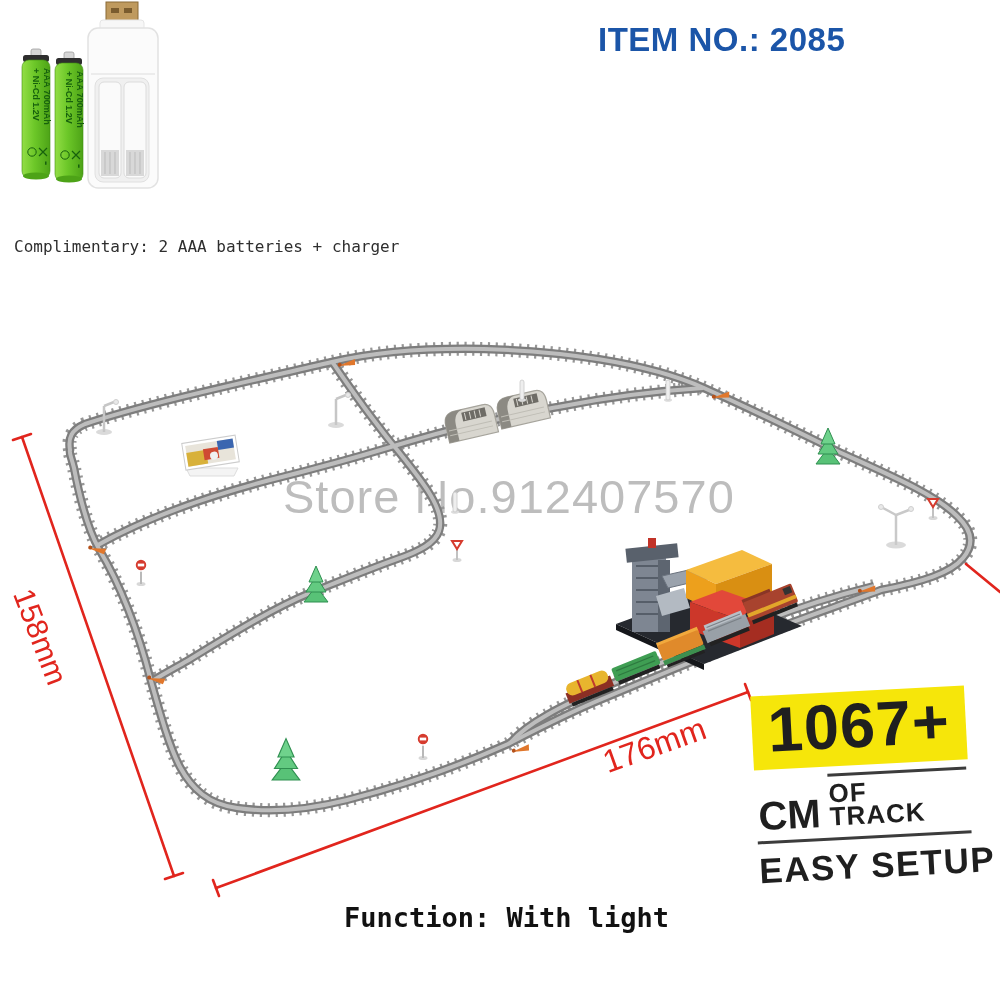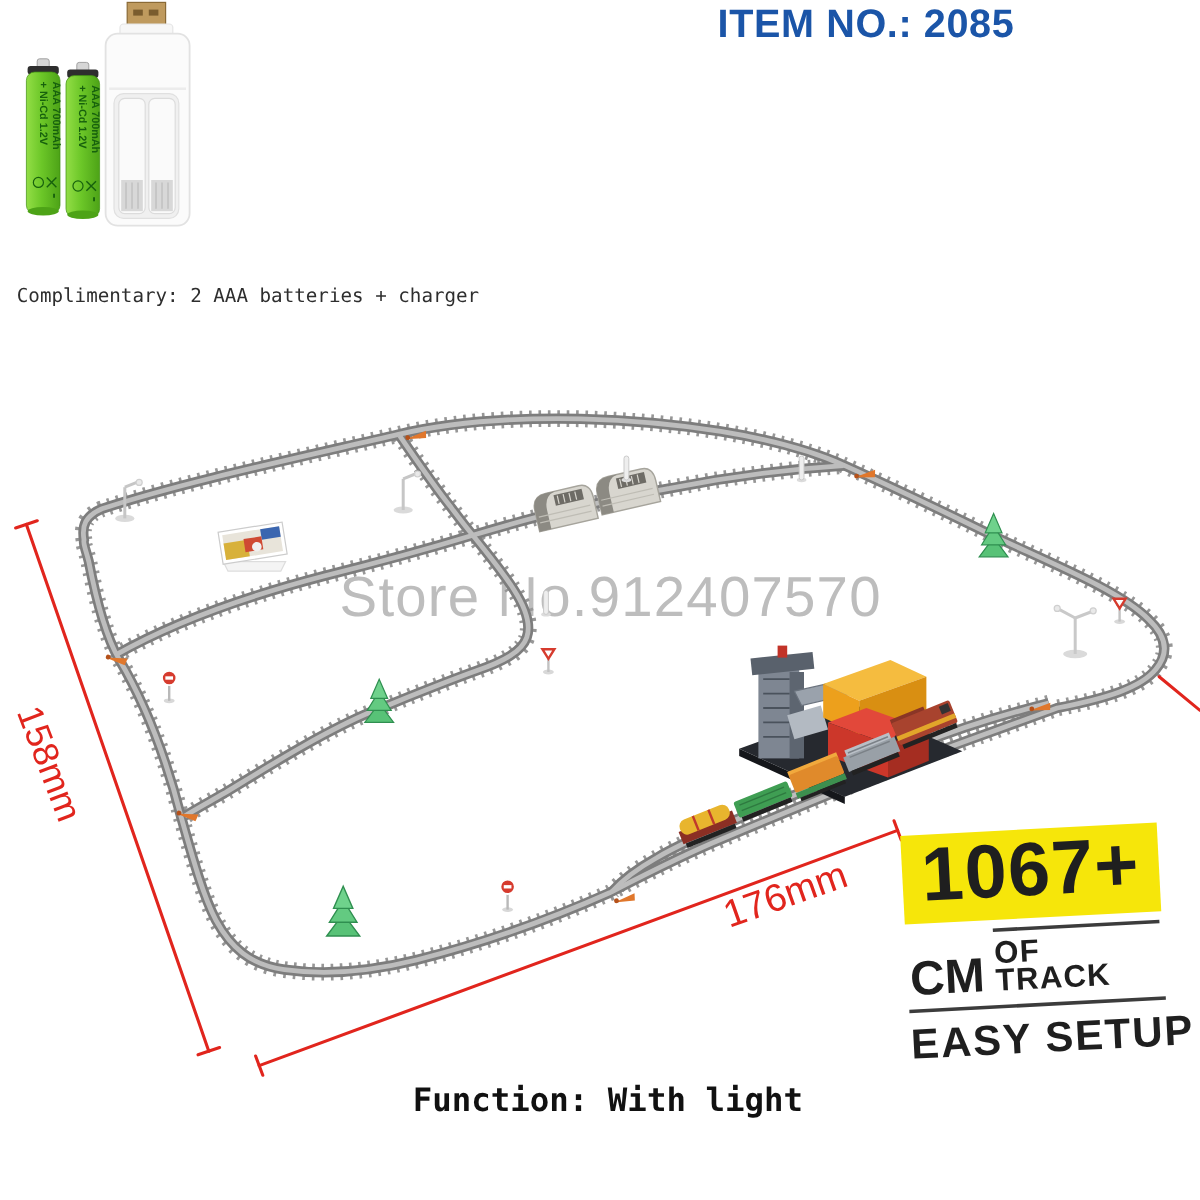--- a/index.html
+++ b/index.html
@@ -1,19 +1,19 @@
 <!DOCTYPE html>
 <html><head>
 <meta charset="utf-8">
 <style>
   html,body{margin:0;padding:0;}
   body{width:1000px;height:1000px;background:#ffffff;position:relative;overflow:hidden;
        font-family:"Liberation Sans", sans-serif;}
   .abs{position:absolute;}
-  .item-no{left:598px;top:1px;font-size:33px;font-weight:bold;color:#1b55a8;letter-spacing:.5px;z-index:3;}
+  .item-no{left:598px;top:21px;font-size:33px;font-weight:bold;color:#1b55a8;letter-spacing:.5px;z-index:3;}
   .comp-note{left:14px;top:237px;font-family:"DejaVu Sans Mono",monospace;font-size:16px;color:#2e2e2e;z-index:3;}
   .watermark{left:283px;top:469px;font-size:47px;color:#bdbdbd;letter-spacing:1px;z-index:1;white-space:nowrap;}
   .scene-svg{left:0;top:0;z-index:2;}
   .acc-svg{left:0;top:0;z-index:2;}
   .dim{color:#e1251d;z-index:3;font-weight:normal;white-space:nowrap;}
   .dim-left{left:38px;top:584px;font-size:30px;transform:rotate(69deg);transform-origin:0 0;}
   .dim-bottom{left:598px;top:746px;font-size:32px;transform:rotate(-19.5deg);transform-origin:0 0;}
   .badge{left:750px;top:691px;width:214px;transform:rotate(-3deg);transform-origin:50% 0;
          z-index:3;color:#1f1f1f;font-weight:bold;}
   .badge-big{background:#f6e60a;font-size:63px;font-weight:800;text-align:center;

